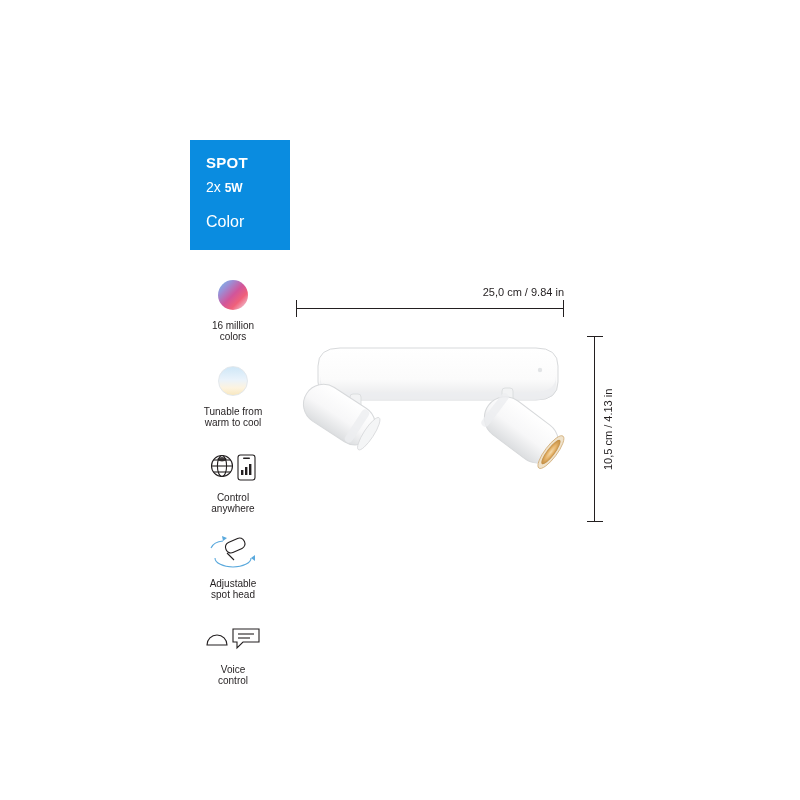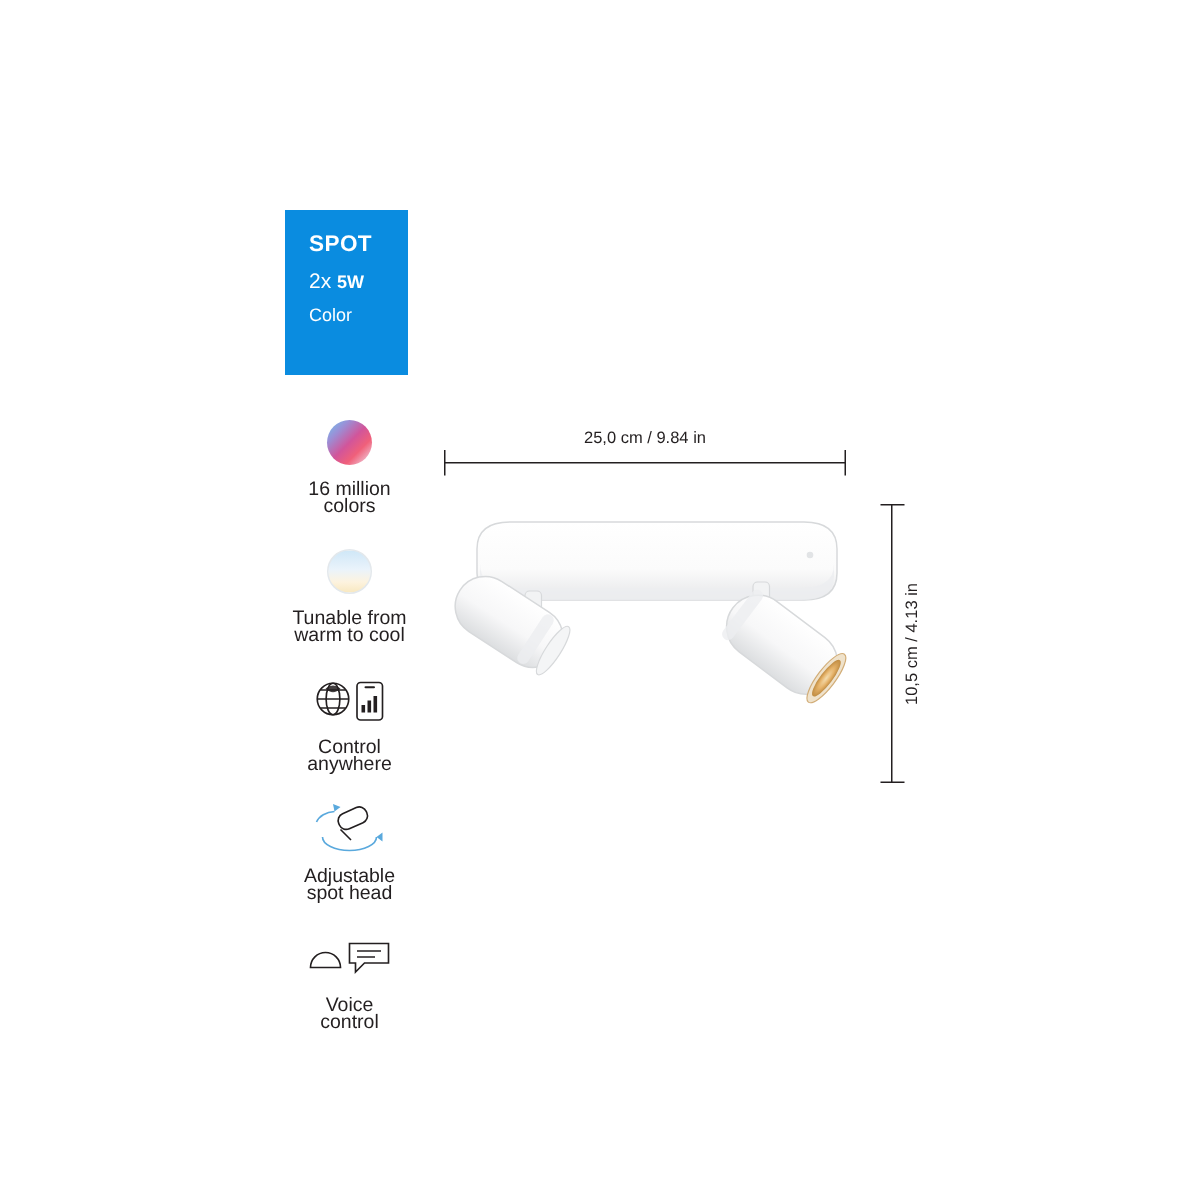--- a/index.html
+++ b/index.html
@@ -14,43 +14,43 @@
     font-family: "Liberation Sans", sans-serif;
     color: #231f20;
     overflow: hidden;
   }
 
   
   .badge {
     position: absolute;
     left: 190px;
     top: 140px;
-    width: 82px;
+    width: 100px;
     height: 110px;
     background: #0a8ce0;
     color: #ffffff;
     box-sizing: border-box;
     padding: 14px 0 0 16px;
   }
   .badge .b-title {
     font-size: 15px;
     font-weight: bold;
     letter-spacing: .3px;
     line-height: 18px;
   }
   .badge .b-watt {
     font-size: 14px;
     line-height: 22px;
     margin-top: 4px;
   }
   .badge .b-watt b { font-size: 12px; }
   .badge .b-sub {
-    font-size: 12px;
+    font-size: 16px;
     line-height: 18px;
-    margin-top: 2px;
+    margin-top: 14px;
   }
 
   
   .features {
     position: absolute;
     left: 185px;
     top: 272px;
     width: 96px;
   }
   .feature {
@@ -58,21 +58,21 @@
     text-align: center;
     margin-bottom: 16px;
   }
   .feature .ficon {
     height: 46px;
     display: flex;
     align-items: center;
     justify-content: center;
   }
   .feature .flabel {
-    font-size: 13px;
+    font-size: 10px;
     line-height: 10.5px;
     color: #231f20;
     margin-top: 3px;
     white-space: pre-line;
   }
 
   
   .circ-color {
     width: 30px; height: 30px; border-radius: 50%;
     background: radial-gradient(circle at 32% 30%, #7fc8f2 0%, #b9a7e0 28%, #e06a9c 55%, #f06292 70%, #e8e2f0 100%);
@@ -90,21 +90,21 @@
   .dim-top {
     position: absolute;
     left: 296px;
     top: 286px;
     width: 268px;
     height: 26px;
   }
   .dim-top .lbl {
     position: absolute;
     left: 0; right: 0; top: 0;
-    text-align: center;
+    text-align: right;
     font-size: 11px;
     color: #231f20;
   }
   .dim-top .line {
     position: absolute;
     left: 0; right: 0; top: 22px;
     height: 1px;
     background: #231f20;
   }
   .dim-top .cap-l, .dim-top .cap-r {

